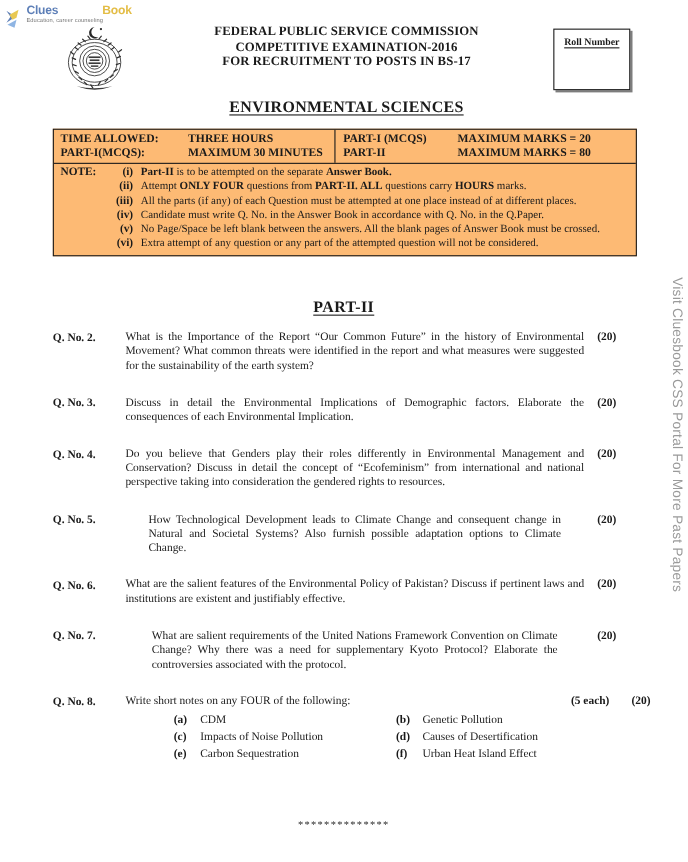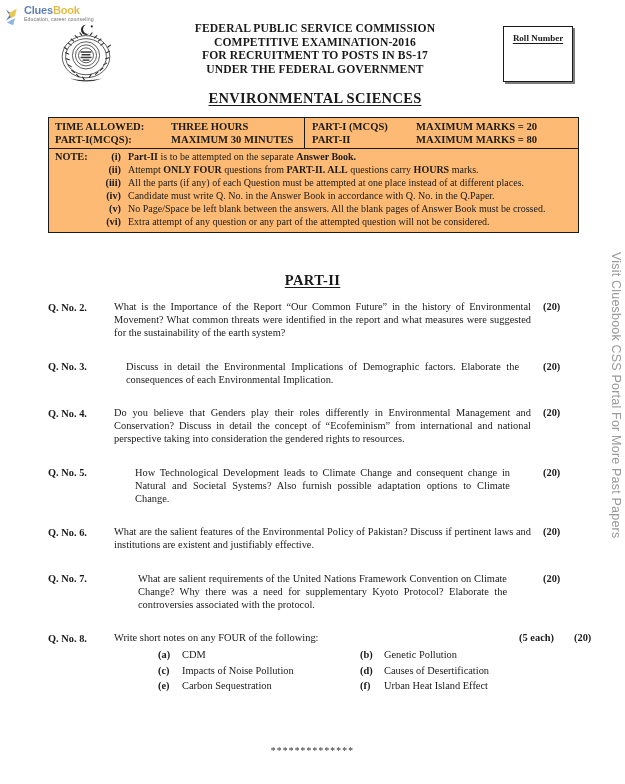--- a/index.html
+++ b/index.html
@@ -34,21 +34,21 @@
   #brand-watermark .bw-name {
     position: absolute;
     left: 20px; top: 1px;
     font-family: "Liberation Sans", sans-serif;
     font-weight: bold;
     font-size: 11px;
     letter-spacing: -0.2px;
     line-height: 11px;
   }
   #brand-watermark .bw-name .c1 { color: #1f4e9c; }
-  #brand-watermark .bw-name .c2 { color: #d9a400; }
+  #brand-watermark .bw-name .c2 { color: #d9a400; margin-left: 40px; }
   #brand-watermark .bw-tag {
     position: absolute;
     left: 20px; top: 12px;
     font-family: "Liberation Sans", sans-serif;
     font-size: 5.2px;
     line-height: 6px;
     color: #3a3a3a;
     letter-spacing: 0.1px;
     white-space: nowrap;
   }
@@ -337,21 +337,20 @@
 
     <g stroke="#262626" stroke-width="1.2" fill="none">
       <path d="M26 86 q24 9 48 0 q-24 5 -48 0 z" fill="#3a3a3a" stroke="none"></path>
     </g>
   </svg>
 
   <div id="title-block">
     <div>FEDERAL PUBLIC SERVICE COMMISSION</div>
     <div>COMPETITIVE EXAMINATION-2016</div>
     <div>FOR RECRUITMENT TO POSTS IN BS-17</div>
-    <div>UNDER THE FEDERAL GOVERNMENT</div>
   </div>
 
   <div id="subject-title">ENVIRONMENTAL SCIENCES</div>
 
   <div id="roll-number-box">
     <div id="roll-number-label">Roll Number</div>
   </div>
 </div>
 
 <div id="info-table">
@@ -414,21 +413,21 @@
 </div>
 
 <div id="part-heading">PART-II</div>
 
 <div id="questions">
     <div class="q-row" style="margin-bottom: 20px;">
       <div class="q-label">Q. No. 2.</div>
       <div class="q-body">What is the Importance of the Report “Our Common Future” in the history of Environmental Movement? What common threats were identified in the report and what measures were suggested for the sustainability of the earth system?</div>
       <div class="q-marks">(20)</div>
     </div>
-    <div class="q-row" style="margin-bottom: 20px; gap: 12px;">
+    <div class="q-row" style="margin-bottom: 20px;">
       <div class="q-label">Q. No. 3.</div>
       <div class="q-body">Discuss in detail the Environmental Implications of Demographic factors. Elaborate the consequences of each Environmental Implication.</div>
       <div class="q-marks">(20)</div>
     </div>
     <div class="q-row" style="margin-bottom: 20px;">
       <div class="q-label">Q. No. 4.</div>
       <div class="q-body">Do you believe that Genders play their roles differently in Environmental Management and Conservation? Discuss in detail the concept of “Ecofeminism” from international and national perspective taking into consideration the gendered rights to resources.</div>
       <div class="q-marks">(20)</div>
     </div>
     <div class="q-row" style="margin-bottom: 20px; gap: 21px;">

